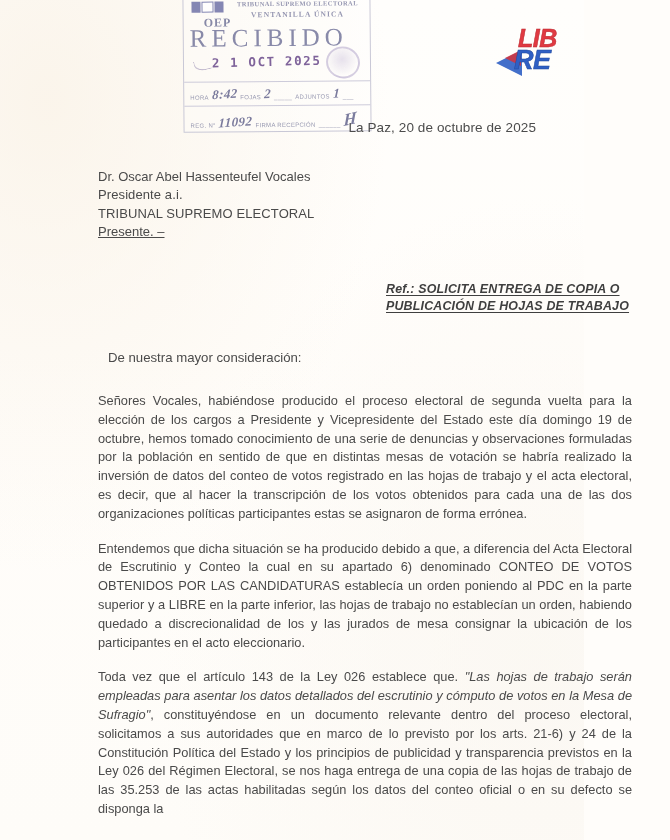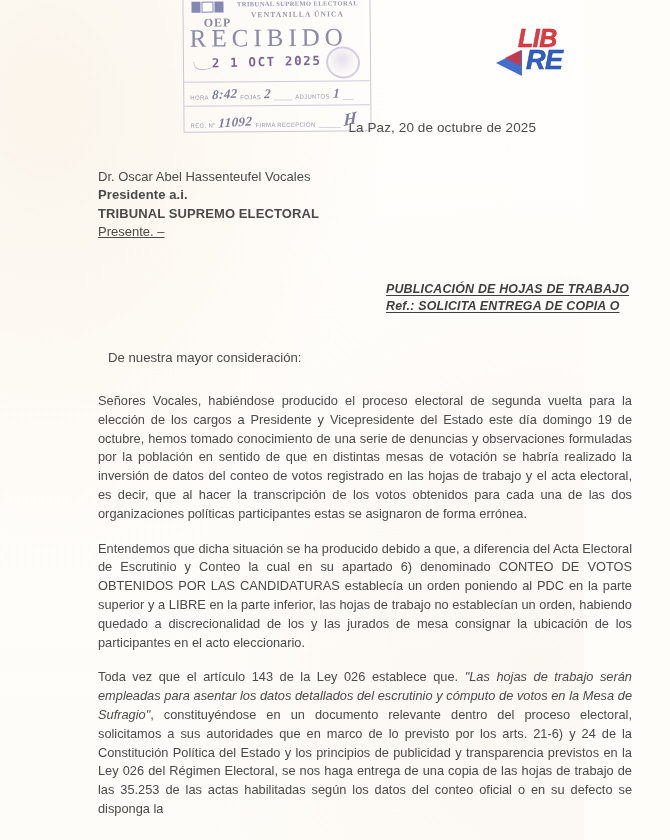--- a/index.html
+++ b/index.html
@@ -215,21 +215,21 @@
     font-style: italic;
     font-size: 25px;
     letter-spacing: -0.5px;
     color: #e03a42;
     -webkit-text-stroke: 0.5px #b9282f;
     line-height: 1;
     text-align: center;
   }
   .logo-re {
     position: absolute;
-    left: 30px;
+    left: 18px;
     top: 21px;
     font-family: "Liberation Sans", sans-serif;
     font-weight: bold;
     font-style: italic;
     font-size: 27px;
     letter-spacing: -0.5px;
     color: #2f5fc4;
     -webkit-text-stroke: 0.5px #24499b;
     line-height: 1;
   }
@@ -247,21 +247,21 @@
   }
 
   .addressee {
     position: absolute;
     left: 98px;
     top: 168px;
     font-size: 13px;
     color: #4a4a4a;
     line-height: 1.42;
   }
-  .addressee .b { font-weight: bold; letter-spacing: 0.1px; }
+  .addressee .b { font-weight: normal; letter-spacing: 0.1px; }
   .addressee .u { text-decoration: underline; }
 
   .ref {
     position: absolute;
     left: 386px;
     top: 281px;
     width: 248px;
     font-size: 12.4px;
     font-weight: bold;
     font-style: italic;
@@ -353,22 +353,22 @@
   <div class="date-line">La Paz, 20 de octubre de 2025</div>
 
   <div class="addressee">
     <div>Dr. Oscar Abel Hassenteufel Vocales</div>
     <div class="b">Presidente a.i.</div>
     <div class="b">TRIBUNAL SUPREMO ELECTORAL</div>
     <div class="u">Presente. –</div>
   </div>
 
   <div class="ref">
+    <span>Ref.: SOLICITA ENTREGA DE COPIA O</span>
     <span>PUBLICACIÓN DE HOJAS DE TRABAJO</span>
-    <span>Ref.: SOLICITA ENTREGA DE COPIA O</span>
   </div>
 
   <div class="salutation">De nuestra mayor consideración:</div>
 
   <div class="body">
     <p>Señores Vocales, habiéndose producido el proceso electoral de segunda vuelta para la elección de los cargos a Presidente y Vicepresidente del Estado este día domingo 19 de octubre, hemos tomado conocimiento de una serie de denuncias y observaciones formuladas por la población en sentido de que en distintas mesas de votación se habría realizado la inversión de datos del conteo de votos registrado en las hojas de trabajo y el acta electoral, es decir, que al hacer la transcripción de los votos obtenidos para cada una de las dos organizaciones políticas participantes estas se asignaron de forma errónea.</p>
     <p>Entendemos que dicha situación se ha producido debido a que, a diferencia del Acta Electoral de Escrutinio y Conteo la cual en su apartado 6) denominado CONTEO DE VOTOS OBTENIDOS POR LAS CANDIDATURAS establecía un orden poniendo al PDC en la parte superior y a LIBRE en la parte inferior, las hojas de trabajo no establecían un orden, habiendo quedado a discrecionalidad de los y las jurados de mesa consignar la ubicación de los participantes en el acto eleccionario.</p>
     <p><span>Toda vez que el artículo 143 de la Ley 026 establece que. </span><i>"Las hojas de trabajo serán empleadas para asentar los datos detallados del escrutinio y cómputo de votos en la Mesa de Sufragio"</i><span>, constituyéndose en un documento relevante dentro del proceso electoral, solicitamos a sus autoridades que en marco de lo previsto por los arts. 21-6) y 24 de la Constitución Política del Estado y los principios de publicidad y transparencia previstos en la Ley 026 del Régimen Electoral, se nos haga entrega de una copia de las hojas de trabajo de las 35.253 de las actas habilitadas según los datos del conteo oficial o en su defecto se disponga la</span></p>
   </div>
 

